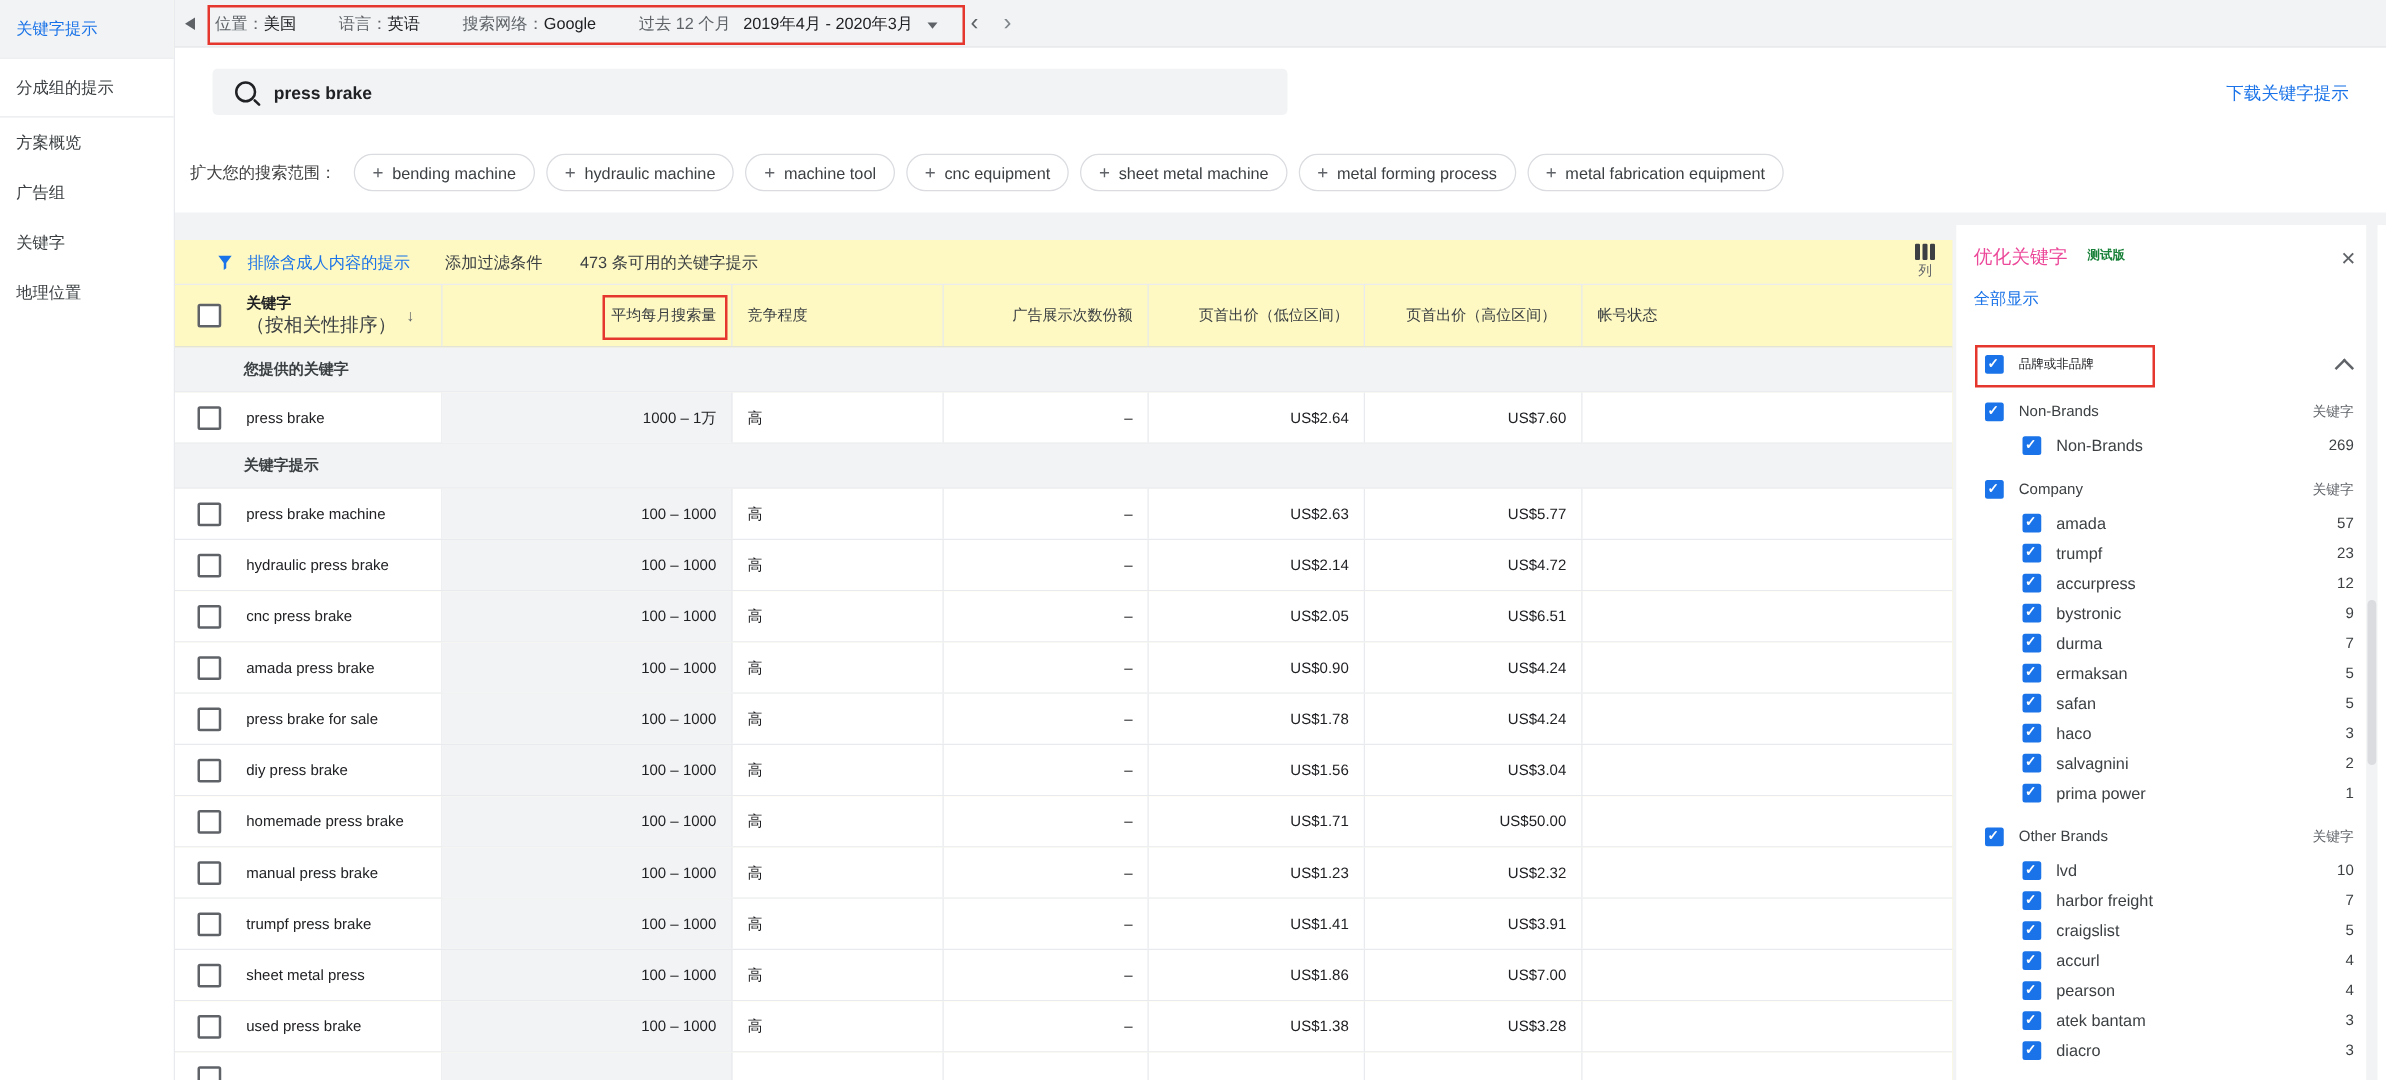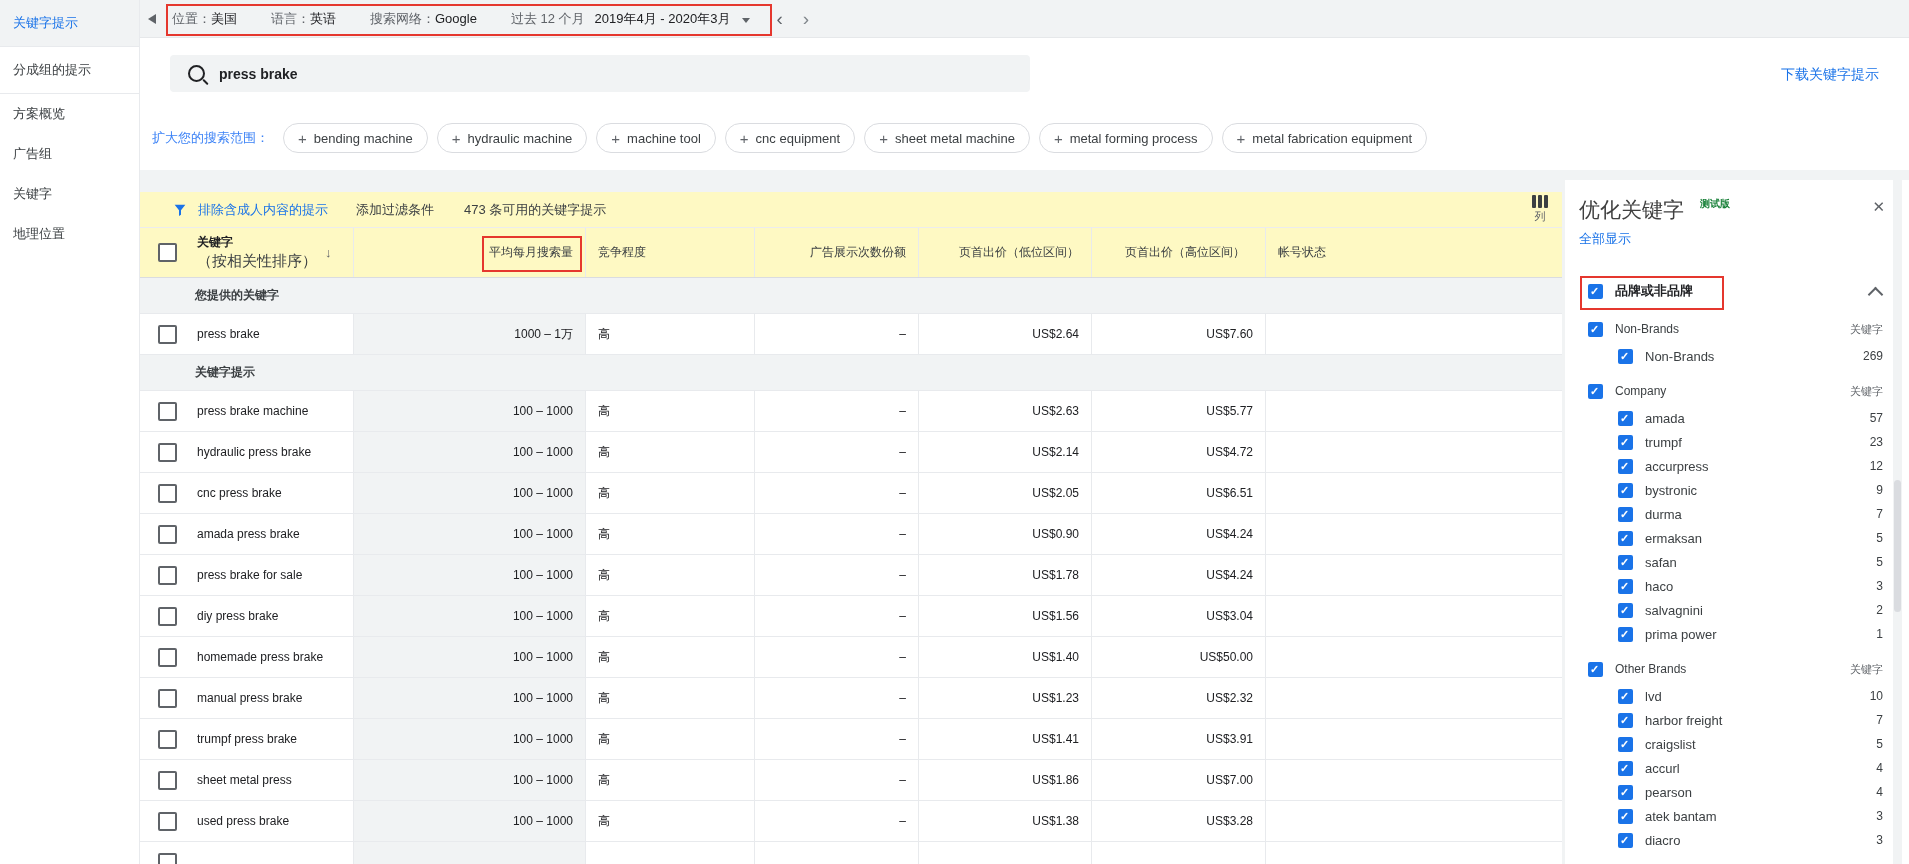--- a/index.html
+++ b/index.html
@@ -25,21 +25,21 @@
   .nav-arrow{font-size:19px;color:#5f6368;margin-left:26px;cursor:pointer;line-height:1;}
   .nav-arrow.next{margin-left:20px;color:#80868b;}
 
   .search-card{position:absolute;left:140px;top:38px;width:1769px;height:132px;background:#fff;z-index:9;}
   .search-input{position:absolute;left:30px;top:17px;width:860px;height:37px;background:#f1f3f4;border-radius:4px;display:flex;align-items:center;padding-left:18px;box-sizing:border-box;cursor:text;}
   .search-icon{width:13px;height:13px;border:2px solid #202124;border-radius:50%;position:relative;flex:none;}
   .search-icon::after{content:"";position:absolute;width:7px;height:2px;background:#202124;transform:rotate(45deg);right:-6px;bottom:-3px;border-radius:1px;}
   .search-text{font-size:14px;font-weight:700;color:#202124;margin-left:14px;}
   .download-link{position:absolute;right:30px;top:28px;font-size:14px;color:#1a73e8;cursor:pointer;}
   .broaden{position:absolute;left:12px;top:85px;display:flex;align-items:center;}
-  .broaden-label{font-size:13px;color:#3b82f6;margin-right:14px;white-space:nowrap;}
+  .broaden-label{font-size:13px;color:#404040;margin-right:14px;white-space:nowrap;}
   .chip{display:flex;align-items:center;height:30px;border:1px solid #dadce0;border-radius:15px;padding:0 14px;margin-right:9px;font-size:13px;color:#3c4043;background:#fff;cursor:pointer;white-space:nowrap;box-sizing:border-box;}
   .chip-plus{color:#5f6368;margin-right:7px;font-size:15px;}
 
   
   .table-card{position:absolute;left:140px;top:192px;width:1422px;height:672px;background:#fef9c3;z-index:9;overflow:hidden;}
   .filter-row{height:36px;display:flex;align-items:center;position:relative;border-bottom:1px solid #ececee;box-sizing:border-box;}
   .funnel{margin-left:32px;display:flex;align-items:center;}
   .link-blue{font-size:13px;color:#1a73e8;margin-left:10px;cursor:pointer;}
   .add-filter{font-size:13px;color:#3c4043;margin-left:28px;cursor:pointer;}
   .result-count{font-size:13px;color:#3c4043;margin-left:30px;}
@@ -74,26 +74,26 @@
   .c-share{width:164px;justify-content:flex-end;padding-right:12px;}
   .c-low{width:173px;justify-content:flex-end;padding-right:12px;}
   .c-high{width:174px;justify-content:flex-end;padding-right:12px;}
   .c-status{flex:1;}
 
   .cb{width:15px;height:15px;border:2px solid #5f6368;border-radius:2px;background:#fff;flex:none;cursor:pointer;}
 
   
   .right-panel{position:absolute;left:1565px;top:180px;width:344px;height:684px;background:#fff;z-index:10;overflow:hidden;}
   .rp-title-row{margin-top:16px;height:24px;position:relative;padding:0 26px 0 14px;display:flex;align-items:flex-start;}
-  .rp-title{font-size:21px;color:#404040;}
+  .rp-title{font-size:15px;color:#ec4899;}
   .rp-beta{font-size:10px;color:#188038;font-weight:700;margin-left:16px;margin-top:1px;}
   .rp-close{position:absolute;right:24px;top:2px;font-size:15px;color:#5f6368;cursor:pointer;}
   .rp-showall{margin:10px 0 0 14px;height:16px;font-size:13px;color:#1a73e8;cursor:pointer;}
   .rp-root{margin-top:30px;height:30px;display:flex;align-items:center;padding:0 26px 0 23px;position:relative;}
-  .rp-root-label{font-size:13px;font-weight:700;color:#202124;margin-left:12px;}
+  .rp-root-label{font-size:10px;font-weight:400;color:#202124;margin-left:12px;}
   .chev-up{width:9px;height:9px;border-left:2px solid #5f6368;border-top:2px solid #5f6368;transform:rotate(45deg);position:absolute;right:28px;top:13px;cursor:pointer;}
   .rp-group-header{display:flex;align-items:center;height:22px;margin:12px 26px 0 23px;}
   .rp-group-name{font-size:12px;color:#3c4043;margin-left:12px;}
   .rp-kwcol{margin-left:auto;font-size:11px;color:#5f6368;}
   .rp-items{margin-top:4px;}
   .rp-item{display:flex;align-items:center;height:24px;margin:0 26px 0 53px;}
   .rp-item-label{font-size:13px;color:#3c4043;margin-left:12px;}
   .rp-count{margin-left:auto;font-size:12px;color:#3c4043;}
   .cbx{width:15px;height:15px;background:#1a73e8;border-radius:2px;position:relative;flex:none;cursor:pointer;}
   .cbx::after{content:"\2713";position:absolute;left:2px;top:0;font-size:11px;line-height:15px;color:#fff;font-weight:700;}
@@ -298,21 +298,21 @@
     <div class="c c-status"></div>
   </div>
       <div class="trow">
     <div class="c c-kw">
           <span class="cb"></span>
           <span class="kwtext">homemade press brake</span>
         </div>
     <div class="c c-vol">100 – 1000</div>
     <div class="c c-comp">高</div>
     <div class="c c-share">–</div>
-    <div class="c c-low">US$1.40</div>
+    <div class="c c-low">US$1.71</div>
     <div class="c c-high">US$50.00</div>
     <div class="c c-status"></div>
   </div>
       <div class="trow">
     <div class="c c-kw">
           <span class="cb"></span>
           <span class="kwtext">manual press brake</span>
         </div>
     <div class="c c-vol">100 – 1000</div>
     <div class="c c-comp">高</div>

